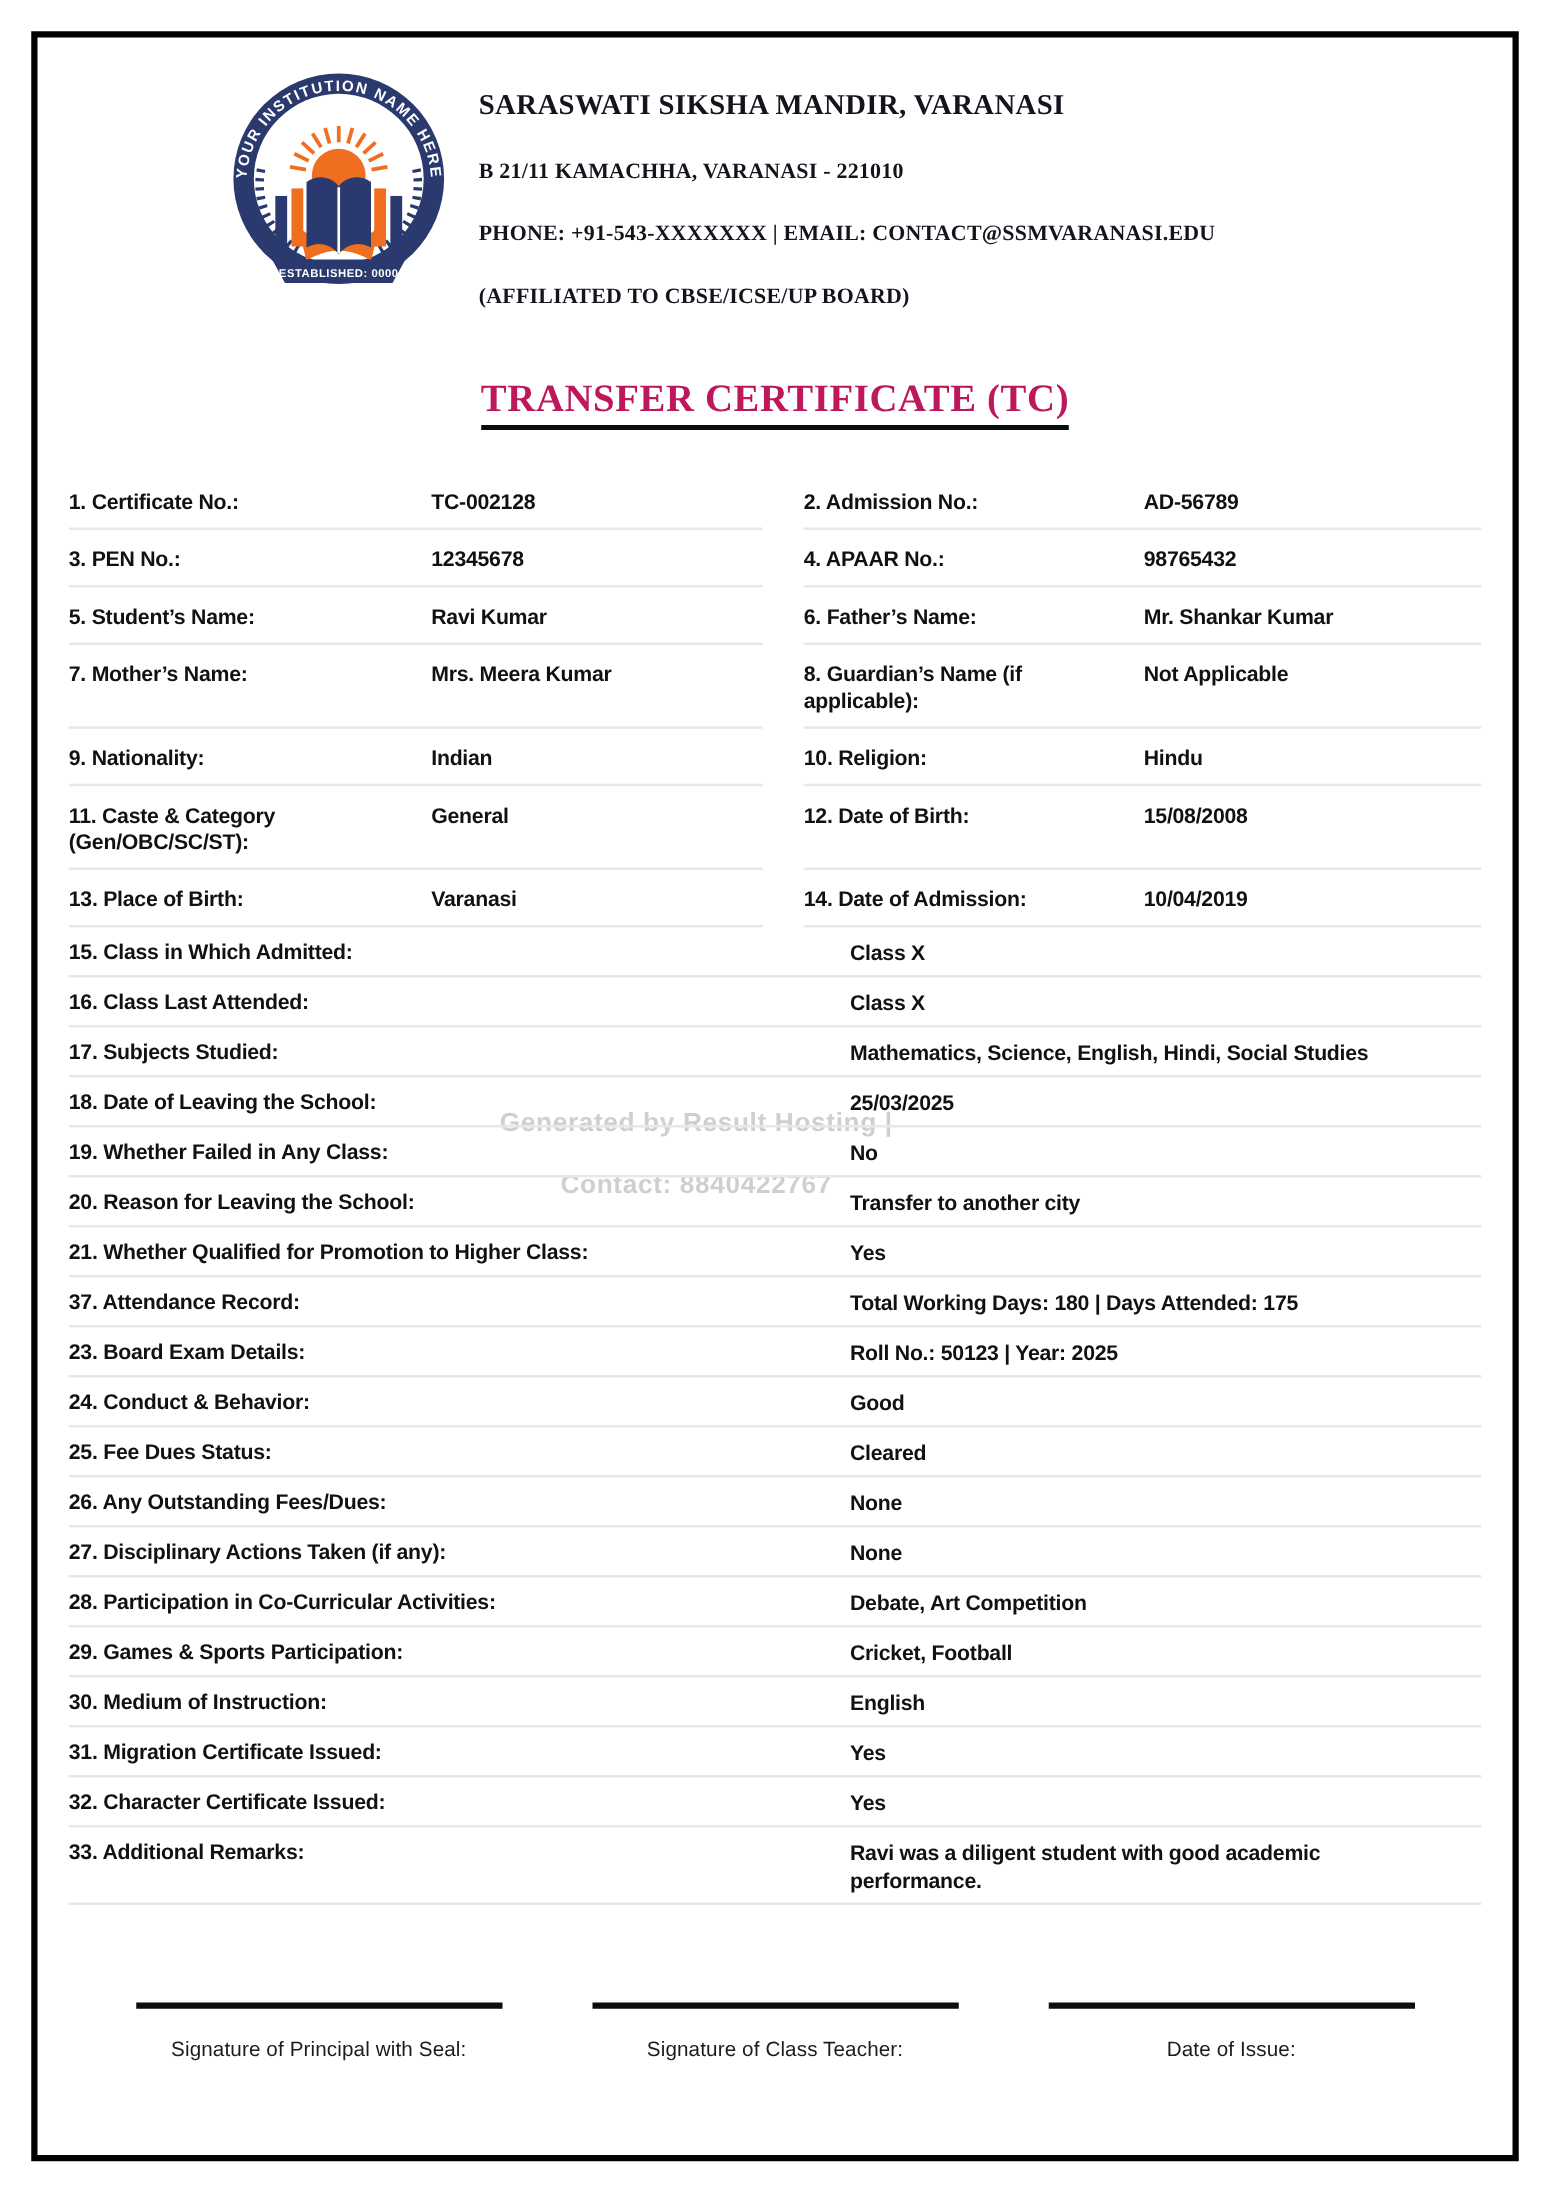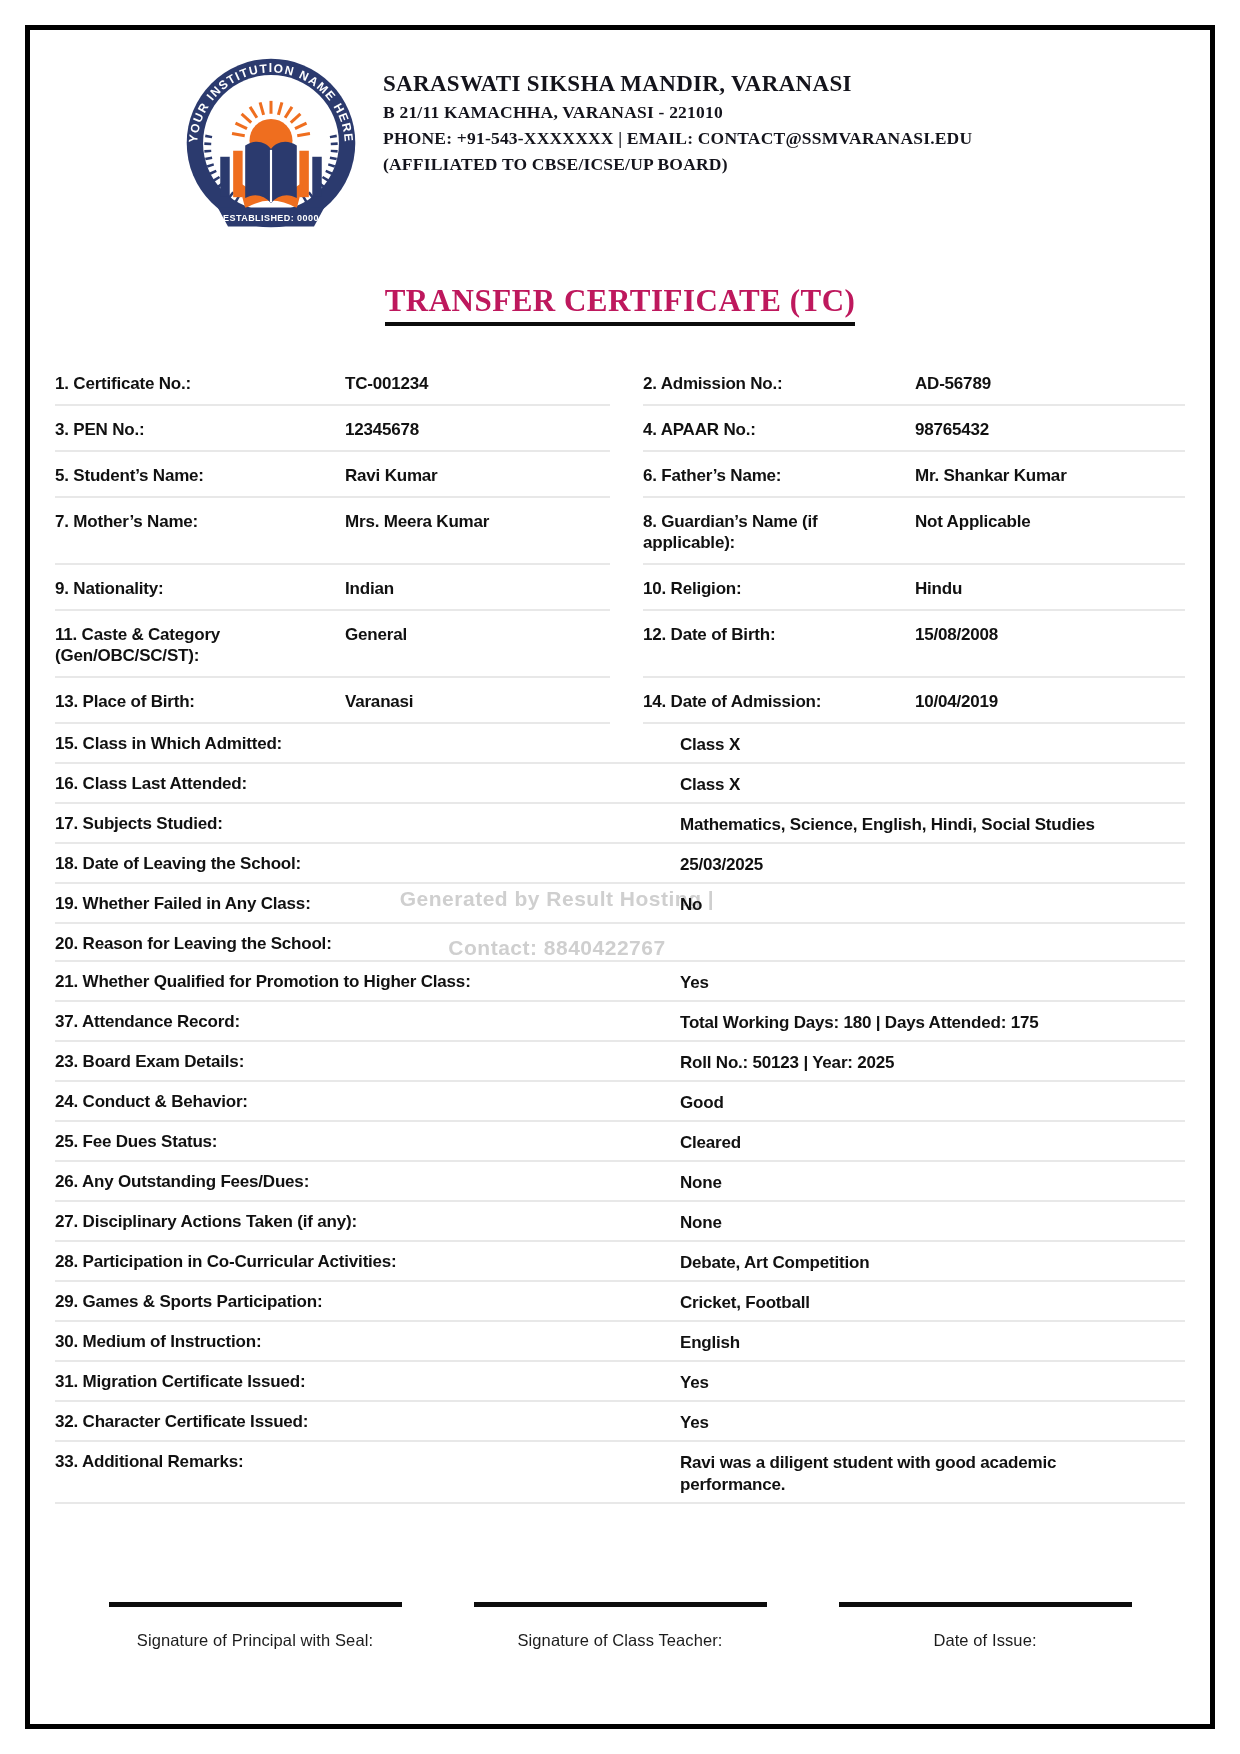--- a/index.html
+++ b/index.html
@@ -17,21 +17,21 @@
 
   
   .header { display:flex; margin:27px 0 0 130px; }
   .logo { width:172px; height:172px; flex:0 0 auto; }
   .head-text {
     margin-left:26px; padding-top:14px;
     font-family:"Liberation Serif","DejaVu Serif",serif;
     font-weight:700; color:#14141c;
   }
   .school-name { font-size:23px; letter-spacing:.3px; }
-  .head-line  { font-size:17.5px; margin-top:5px; letter-spacing:.2px; }
+  .head-line  { font-size:17.5px; margin-top:29px; letter-spacing:.2px; }
 
   
   .title-wrap { text-align:center; margin-top:54px; }
   .cert-title {
     display:inline-block;
     font-family:"Liberation Serif","DejaVu Serif",serif;
     font-weight:700; font-size:31px; color:#be185d;
     letter-spacing:.5px;
     border-bottom:4px solid #0c0c0c; padding-bottom:3px;
   }
@@ -146,21 +146,21 @@
 
     <div class="title-wrap">
       <span class="cert-title">TRANSFER CERTIFICATE (TC)</span>
     </div>
 
     <div class="form">
 
       <div class="pair-row">
         <div class="pair-cell left">
           <div class="f-label">1. Certificate No.:</div>
-          <div class="f-value">TC-001234</div>
+          <div class="f-value">TC-002128</div>
         </div>
         <div class="pair-cell right">
           <div class="f-label">2. Admission No.:</div>
           <div class="f-value">AD-56789</div>
         </div>
       </div>
       <div class="pair-row">
         <div class="pair-cell left">
           <div class="f-label">3. PEN No.:</div>
           <div class="f-value">12345678</div>
@@ -236,20 +236,21 @@
       <div class="full-row">
         <div class="f-label">18. Date of Leaving the School:</div>
         <div class="f-value">25/03/2025</div>
       </div>
       <div class="full-row">
         <div class="f-label">19. Whether Failed in Any Class:</div>
         <div class="f-value">No</div>
       </div>
       <div class="full-row">
         <div class="f-label">20. Reason for Leaving the School:</div>
+        <div class="f-value">Transfer to another city</div>
       </div>
       <div class="full-row">
         <div class="f-label">21. Whether Qualified for Promotion to Higher Class:</div>
         <div class="f-value">Yes</div>
       </div>
       <div class="full-row">
         <div class="f-label">37. Attendance Record:</div>
         <div class="f-value">Total Working Days: 180 | Days Attended: 175</div>
       </div>
       <div class="full-row">

